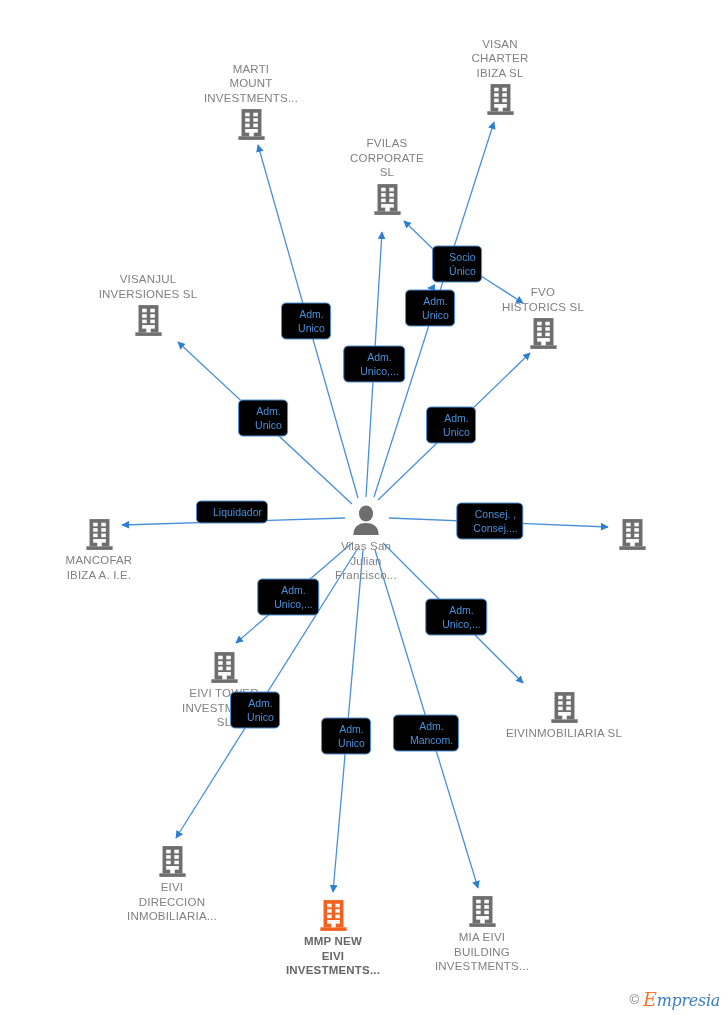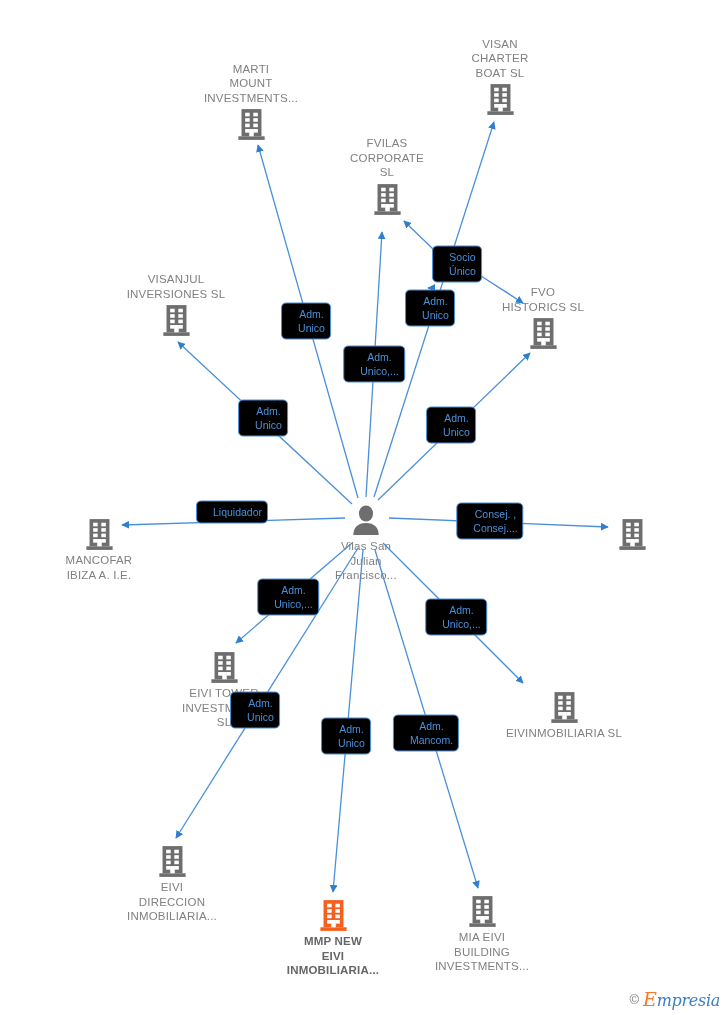--- a/index.html
+++ b/index.html
@@ -151,21 +151,21 @@
                 <rect x="18" y="17" width="5" height="4"></rect>
                 <rect x="18" y="23" width="5" height="4"></rect>
                 <rect x="13.5" y="23" width="5" height="8"></rect>
               </g>
             </g>
           </svg></span>
       </div>
       <div class="node company-node label-above" style="left: 500px; top: 36.5px;">
         <div class="node-label">VISAN
 CHARTER
-BOAT  SL</div>
+IBIZA  SL</div>
         <span class="node-icon"><svg width="29" height="33" viewBox="0 0 32 36">
             <g fill="#6e6e6e">
               <rect x="5" y="1" width="22" height="30"></rect>
               <rect x="1.5" y="31" width="29" height="4"></rect>
               <g fill="#ffffff">
                 <rect x="9" y="5" width="5" height="4"></rect>
                 <rect x="9" y="11" width="5" height="4"></rect>
                 <rect x="9" y="17" width="5" height="4"></rect>
                 <rect x="9" y="23" width="5" height="4"></rect>
                 <rect x="18" y="5" width="5" height="4"></rect>
@@ -192,21 +192,21 @@
                 <rect x="9" y="23" width="5" height="4"></rect>
                 <rect x="18" y="5" width="5" height="4"></rect>
                 <rect x="18" y="11" width="5" height="4"></rect>
                 <rect x="18" y="17" width="5" height="4"></rect>
                 <rect x="18" y="23" width="5" height="4"></rect>
                 <rect x="13.5" y="23" width="5" height="8"></rect>
               </g>
             </g>
           </svg></span>
       </div>
-      <div class="node company-node label-above" style="left: 176px; top: 272px; justify-content: flex-end;">
+      <div class="node company-node label-above" style="left: 148px; top: 272px; justify-content: flex-end;">
         <div class="node-label">VISANJUL
 INVERSIONES SL</div>
         <span class="node-icon"><svg width="29" height="33" viewBox="0 0 32 36">
             <g fill="#6e6e6e">
               <rect x="5" y="1" width="22" height="30"></rect>
               <rect x="1.5" y="31" width="29" height="4"></rect>
               <g fill="#ffffff">
                 <rect x="9" y="5" width="5" height="4"></rect>
                 <rect x="9" y="11" width="5" height="4"></rect>
                 <rect x="9" y="17" width="5" height="4"></rect>
@@ -358,21 +358,21 @@
                 <rect x="18" y="5" width="5" height="4"></rect>
                 <rect x="18" y="11" width="5" height="4"></rect>
                 <rect x="18" y="17" width="5" height="4"></rect>
                 <rect x="18" y="23" width="5" height="4"></rect>
                 <rect x="13.5" y="23" width="5" height="8"></rect>
               </g>
             </g>
           </svg></span>
         <div class="node-label">MMP NEW
 EIVI
-INMOBILIARIA...</div>
+INVESTMENTS...</div>
       </div>
       <div class="node company-node" style="left: 482px; top: 895px;">
         <span class="node-icon"><svg width="29" height="33" viewBox="0 0 32 36">
             <g fill="#6e6e6e">
               <rect x="5" y="1" width="22" height="30"></rect>
               <rect x="1.5" y="31" width="29" height="4"></rect>
               <g fill="#ffffff">
                 <rect x="9" y="5" width="5" height="4"></rect>
                 <rect x="9" y="11" width="5" height="4"></rect>
                 <rect x="9" y="17" width="5" height="4"></rect>

